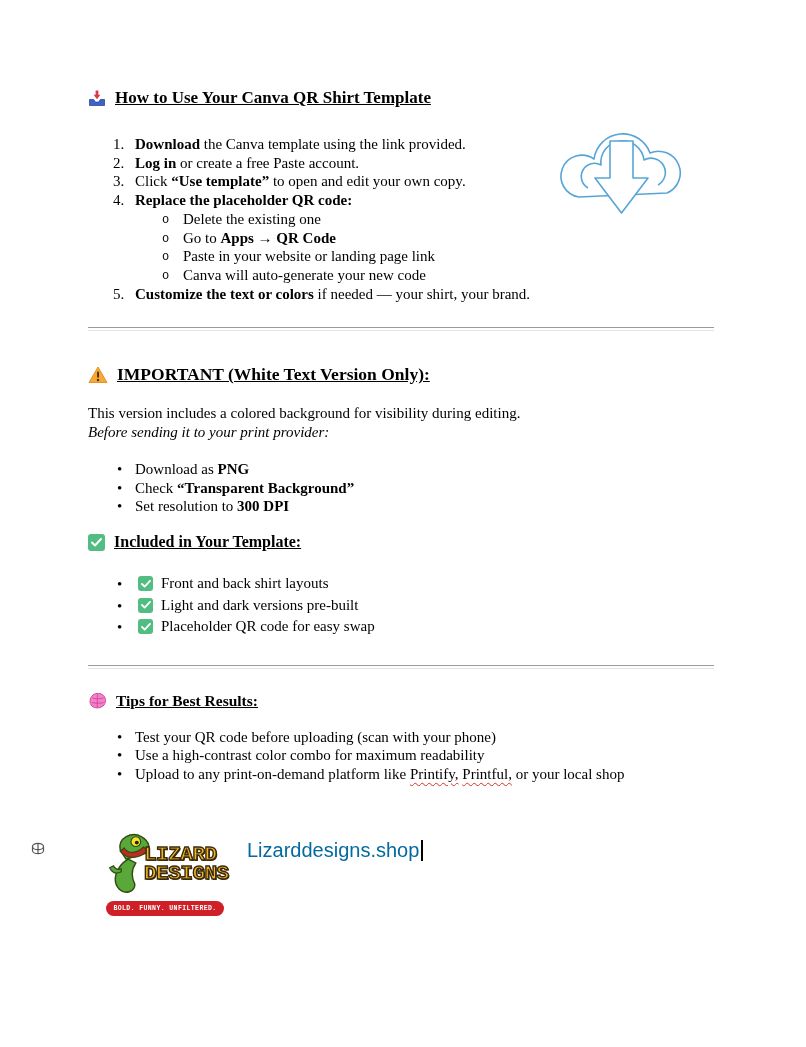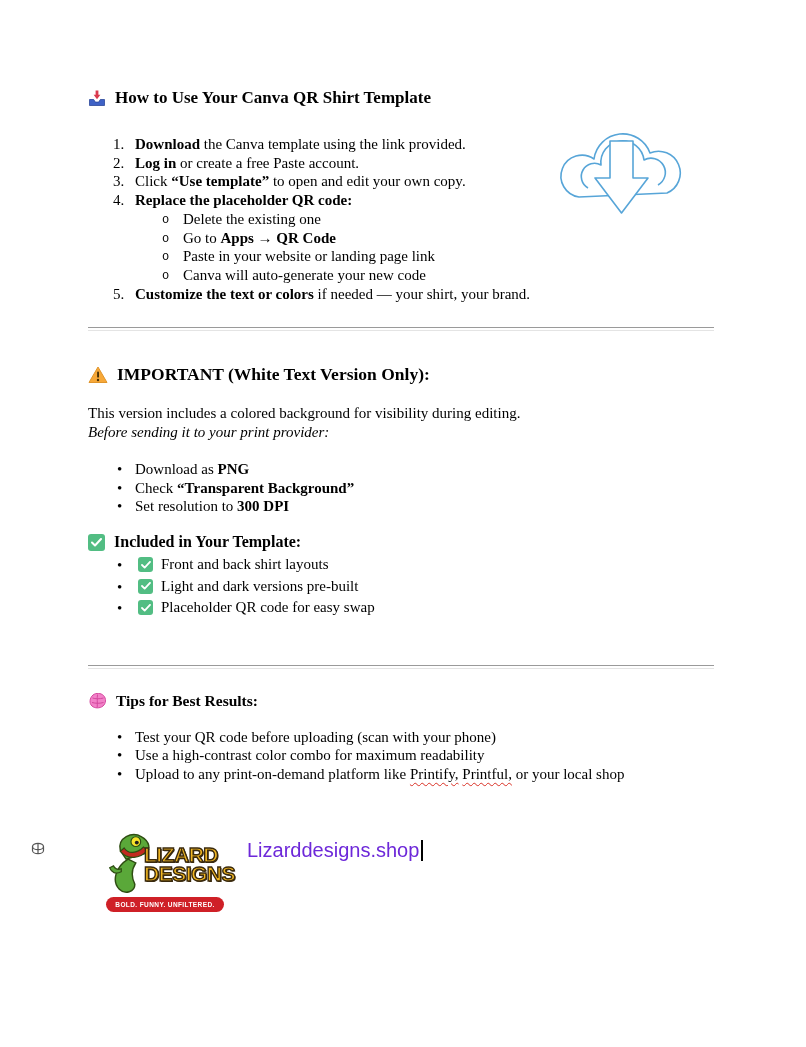--- a/index.html
+++ b/index.html
@@ -2,69 +2,69 @@
 <html style="--cloud-stroke: #57a5d8; --check-green: #52bd83; --logo-yellow: #f2b722; --logo-red: #cf2027; --logo-green: #5aa839; --warning-orange: #f7a838; --inbox-blue: #3f62c6; --inbox-red: #d93a4e; --brain-pink: #f281c8;"><head>
 <meta charset="utf-8">
 <style>
   html,body{margin:0;padding:0;background:#fff;}
   .page{position:relative;width:806px;height:1047px;background:#fff;overflow:hidden;
         font-family:"Liberation Serif",serif;color:#000;}
   .sec{position:absolute;left:88px;width:645px;}
   .hrule{position:absolute;left:88px;width:626px;height:2px;
          border-top:1px solid #9a9a9a;border-bottom:1px solid #e4e4e4;}
   .h1row{display:flex;align-items:center;gap:9px;}
-  .h-title{margin:0;font-weight:bold;}
+  .h-title{margin:0;font-weight:bold;text-decoration:underline;}
   .t17{font-size:17px;}
   .t175{font-size:17.5px;}
   .t16{font-size:16px;}
   .t155{font-size:15.5px;}
   .seg{white-space:pre-wrap;}
   .txt{margin:0;font-size:15px;white-space:pre-wrap;}
   
   .olist{margin-top:27px;line-height:18.7px;}
   .row{position:relative;display:flex;}
   .num{flex:none;width:22px;margin-left:25px;font-size:15px;}
   
   .sub{padding-left:95px;}
   .sub::before{content:"o";position:absolute;left:74px;top:1px;
                font-family:"Liberation Mono",monospace;font-size:12px;}
   
   .bul{position:relative;padding-left:47px;}
   .bul::before{content:"•";position:absolute;left:29px;top:0;font-size:15px;}
   .blist{line-height:18.7px;}
   
-  .chklist{margin-top:3px;line-height:21.5px;}
+  .chklist{margin-top:22px;line-height:21.5px;}
   .chk{position:relative;padding-left:73px;}
   .chk::before{content:"•";position:absolute;left:29px;top:1px;font-size:15px;}
   .chk .check-box{position:absolute;left:50px;top:3px;}
   
   .check-box{display:inline-flex;align-items:center;justify-content:center;
              background:var(--check-green,#52bd83);border-radius:3px;}
   .check-box.big{width:17px;height:17px;}
   .check-box.small{width:15px;height:15px;}
   .misspell{text-decoration:underline;text-decoration-style:wavy;
             text-decoration-color:#d93025;text-decoration-thickness:1px;
             text-underline-offset:3px;margin-top:20px;}
   
   .cloud-art{position:absolute;left:548px;top:104px;}
   
   .anchor-art{position:absolute;left:30px;top:841px;}
   .logo{position:absolute;left:106px;top:831px;width:118px;height:85px;
-        display:flex;flex-direction:column;font-family:Liberation Sans, sans-serif;}
+        display:flex;flex-direction:column;font-family:Liberation Mono, monospace;justify-content:space-between;}
   .logo-top{display:flex;align-items:center;height:66px;}
   .logo-lizard{flex:none;margin-right:-10px;z-index:1;}
   .logo-words{display:flex;flex-direction:column;line-height:0.92;z-index:2;}
   .logo-word{font-weight:800;color:var(--logo-yellow,#f2b722);font-size:21px;
              letter-spacing:-0.5px;-webkit-text-stroke:1.4px #3a2a0e;
              text-shadow:1px 1px 0 #3a2a0e;}
   .logo-banner{height:15px;background:var(--logo-red,#cf2027);border-radius:8px;
                display:flex;align-items:center;justify-content:center;
                color:#fff;font-size:6.5px;font-weight:700;letter-spacing:0.4px;}
   .site-line{position:absolute;left:247px;top:839px;display:flex;align-items:center;
-             font-family:"Liberation Sans",sans-serif;font-size:20px;color:#6d28d9;}
+             font-family:"Liberation Sans",sans-serif;font-size:20px;color:#0369a1;}
   .caret{display:inline-block;width:1.5px;height:21px;background:#000;margin-left:2px;}
 </style>
 </head>
 <body>
 
 <div class="page">
 
   <section class="sec" style="top:88px;">
     <div class="h1row">
       <span style="display:inline-flex;">

